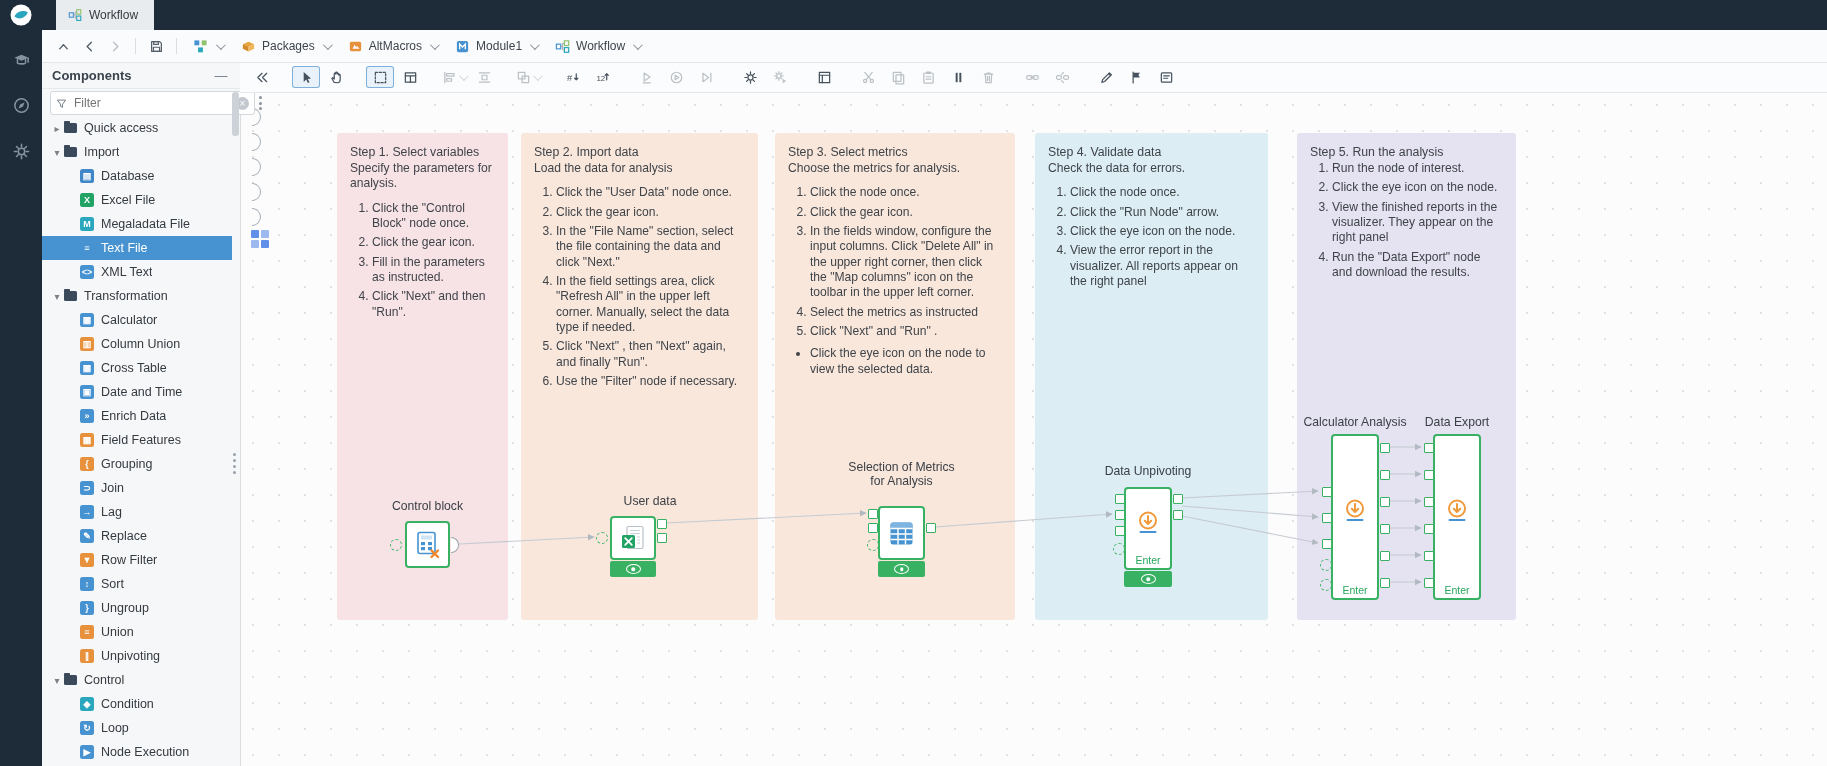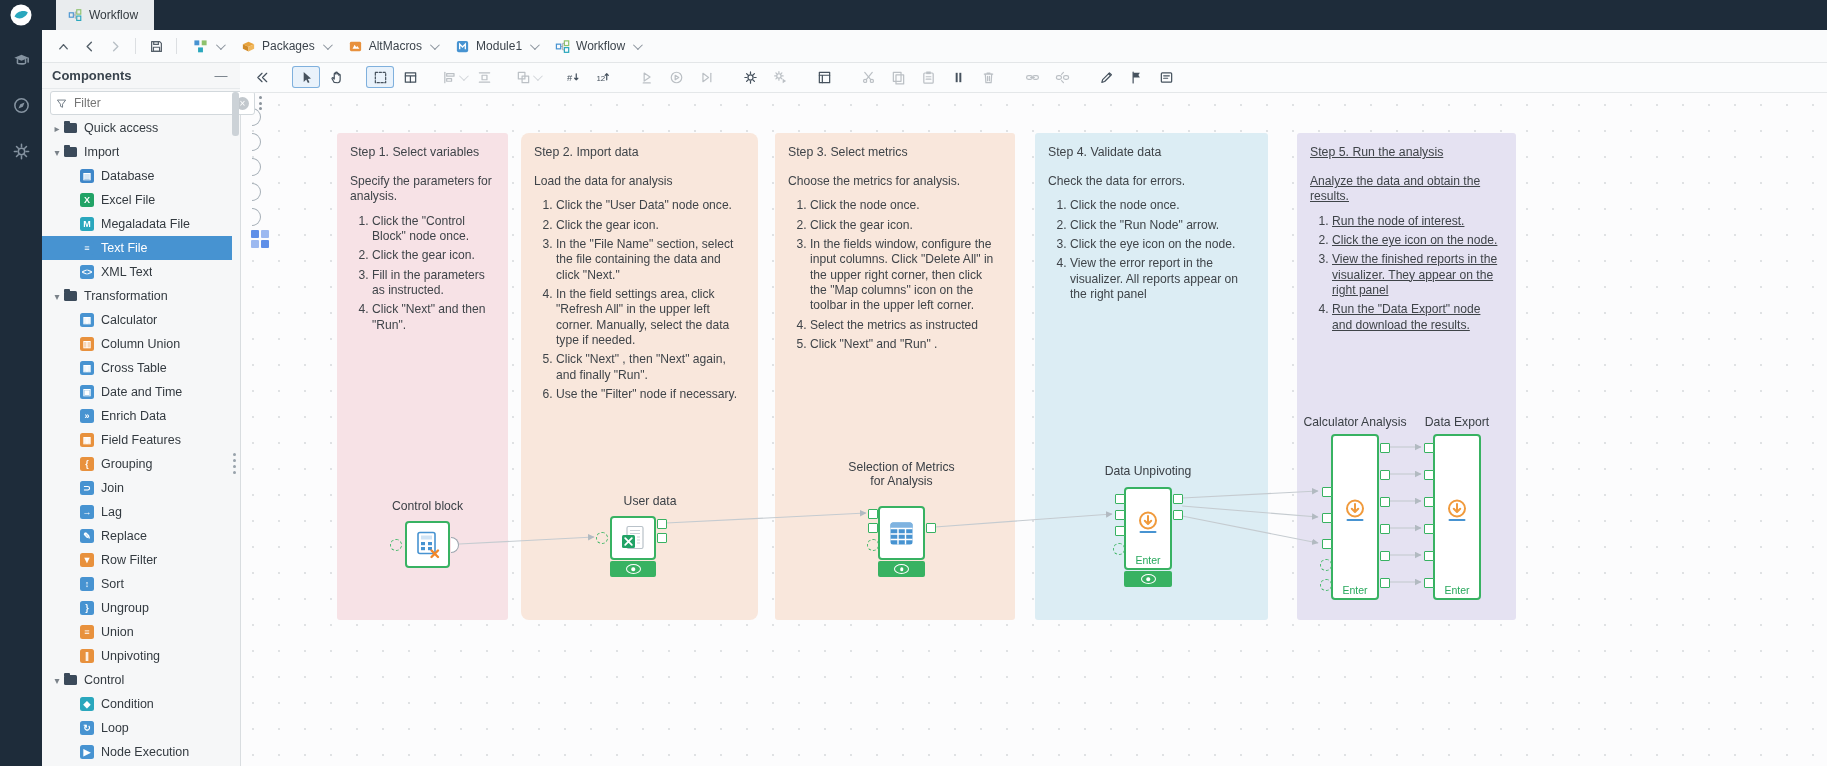--- a/index.html
+++ b/index.html
@@ -63,21 +63,21 @@
   .tbtn svg{width:15px;height:15px;}
   .tbtn.active{background:#e9f2fb;box-shadow:inset 0 0 0 1px #7fb0dd;}
   .tbtn.disabled{opacity:.35;}
   .tsep{display:inline-block;width:14px;height:1px;}
 
   
   .canvas{position:absolute;left:240px;top:92px;right:0;bottom:0;background:#fcfcfd;
     background-image:radial-gradient(circle,rgba(120,130,140,.22) 1px,transparent 1.2px);
     background-size:26px 26px;z-index:1;overflow:hidden;}
   .panel{position:absolute;border-radius:3px;padding:12px 13px;box-sizing:border-box;color:#3f4449;z-index:2;}
-  .p-title{font-size:12.3px;margin-bottom:15px;}
+  .p-title{font-size:12.3px;margin-bottom:2px;}
   .p-sub{font-size:12.1px;margin-bottom:9px;line-height:1.27;}
   .panel ol{margin:0;padding-left:22px;}
   .panel ul{margin:7px 0 0 0;padding-left:22px;}
   .panel li{font-size:12.1px;line-height:1.27;margin-bottom:4px;}
   .conn{position:absolute;left:0;top:0;z-index:3;}
   .node{position:absolute;background:#fff;border:2px solid #38b262;border-radius:4px;box-sizing:border-box;
     display:flex;align-items:center;justify-content:center;z-index:4;}
   .node .enter{position:absolute;left:0;right:0;bottom:2px;text-align:center;color:#27a85c;font-size:10.5px;}
   .node-label{position:absolute;transform:translateX(-50%);text-align:center;font-size:12.2px;color:#3b4046;white-space:nowrap;z-index:4;line-height:1.15;}
   .eyebar{position:absolute;background:#38b262;border-radius:2px;display:flex;align-items:center;justify-content:center;z-index:4;}
@@ -633,21 +633,21 @@
   <div class="panel" style="left: 97px; top: 41px; width: 171px; height: 487px; background: rgb(247, 226, 230);">
         <div class="p-title">Step 1. Select variables</div>
         <div class="p-sub">Specify the parameters for analysis.</div>
         <ol>
           <li>Click the "Control Block" node once.</li>
           <li>Click the gear icon.</li>
           <li>Fill in the parameters as instructed.</li>
           <li>Click "Next" and then "Run".</li>
         </ol>
       </div>
-      <div class="panel" style="left: 281px; top: 41px; width: 237px; height: 487px; background: rgb(249, 231, 220); border-radius: 8px;">
+      <div class="panel" style="left: 281px; top: 41px; width: 237px; height: 487px; background: rgb(249, 231, 220);">
         <div class="p-title">Step 2. Import data</div>
         <div class="p-sub">Load the data for analysis</div>
         <ol>
           <li>Click the "User Data" node once.</li>
           <li>Click the gear icon.</li>
           <li>In the "File Name" section, select the file containing the data and click "Next."</li>
           <li>In the field settings area, click "Refresh All" in the upper left corner. Manually, select the data type if needed.</li>
           <li>Click "Next" , then "Next" again, and finally "Run".</li>
           <li>Use the "Filter" node if necessary.</li>
         </ol>
@@ -655,34 +655,36 @@
       <div class="panel" style="left: 535px; top: 41px; width: 240px; height: 487px; background: rgb(249, 231, 220);">
         <div class="p-title">Step 3. Select metrics</div>
         <div class="p-sub">Choose the metrics for analysis.</div>
         <ol>
           <li>Click the node once.</li>
           <li>Click the gear icon.</li>
           <li>In the fields window, configure the input columns. Click "Delete All" in the upper right corner, then click the "Map columns" icon on the toolbar in the upper left corner.</li>
           <li>Select the metrics as instructed</li>
           <li>Click "Next" and "Run" .</li>
         </ol>
+        <ul>
+          <li>Click the eye icon on the node to view the selected data.</li>
+        </ul>
       </div>
       <div class="panel" style="left: 795px; top: 41px; width: 233px; height: 487px; background: rgb(220, 237, 244);">
         <div class="p-title">Step 4. Validate data</div>
         <div class="p-sub">Check the data for errors.</div>
         <ol>
           <li>Click the node once.</li>
           <li>Click the "Run Node" arrow.</li>
           <li>Click the eye icon on the node.</li>
           <li>View the error report in the visualizer. All reports appear on the right panel</li>
         </ol>
       </div>
-      <div class="panel" style="left: 1057px; top: 41px; width: 219px; height: 487px; background: rgb(229, 226, 242); text-decoration: underline;">
+      <div class="panel" style="left: 1057px; top: 41px; width: 219px; height: 487px; background: rgb(229, 226, 242);">
         <div class="p-title">Step 5. Run the analysis</div>
-        <div class="p-sub">Analyze the data and obtain the results.</div>
         <ol>
           <li>Run the node of interest.</li>
           <li>Click the eye icon on the node.</li>
           <li>View the finished reports in the visualizer. They appear on the right panel</li>
           <li>Run the "Data Export" node and download the results.</li>
         </ol>
       </div>
       <div class="node" style="left: 165px; top: 429px; width: 45px; height: 47px;">
         <span style="display:inline-flex;">
           <svg width="26" height="28" viewBox="0 0 26 28">

